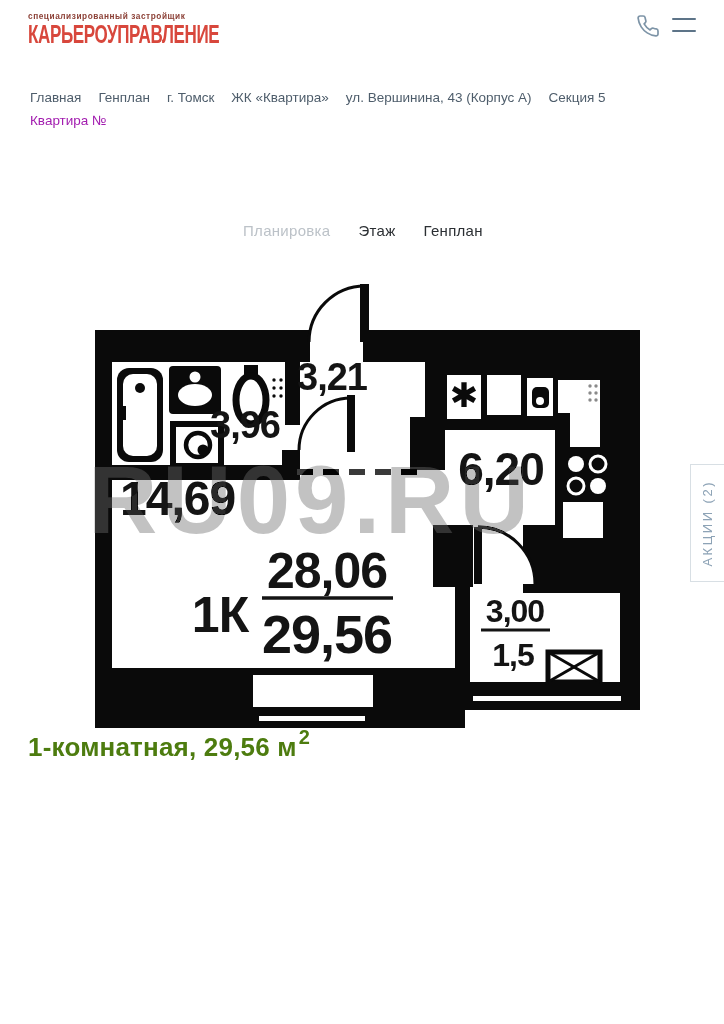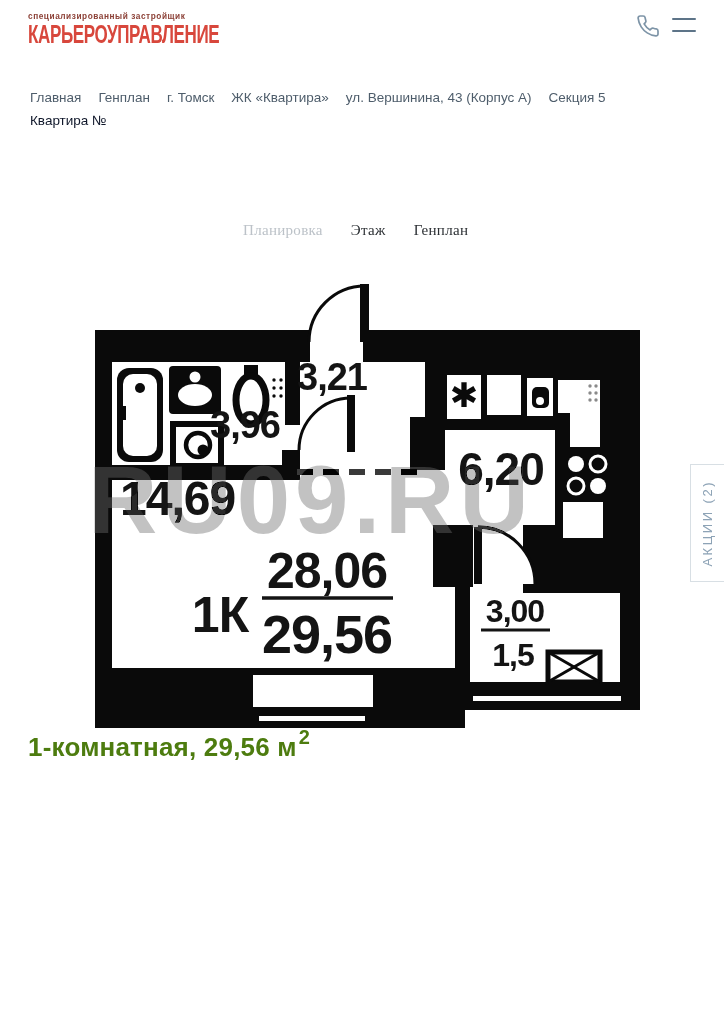--- a/index.html
+++ b/index.html
@@ -14,24 +14,24 @@
              transform:scaleX(0.74) scaleY(1.12);transform-origin:left top;white-space:nowrap;line-height:1.05;}
   .phone-btn{position:absolute;left:636px;top:14px;width:24px;height:24px;cursor:pointer;}
   .menu-btn{position:absolute;left:672px;top:18px;width:24px;height:14px;cursor:pointer;
             display:flex;flex-direction:column;justify-content:space-between;}
   .menu-btn i{display:block;height:2px;background:#5d7488;border-radius:1px;}
 
   
   .breadcrumb{position:absolute;left:30px;top:89px;width:650px;display:flex;flex-wrap:wrap;
               column-gap:17px;row-gap:6px;font-size:13.5px;color:#4e5d6b;line-height:17px;text-align:right;}
   .breadcrumb span{cursor:pointer;white-space:nowrap;}
-  .breadcrumb .current{color:#0f172a;cursor:default;}
-
-  
-  .tabs{position:absolute;left:243px;top:222px;display:flex;gap:28px;font-size:15px;color:#2b2f33;font-family:Liberation Serif, serif;}
+  .breadcrumb .current{color:#a21caf;cursor:default;}
+
+  
+  .tabs{position:absolute;left:243px;top:222px;display:flex;gap:28px;font-size:15px;color:#2b2f33;}
   .tabs span{cursor:pointer;letter-spacing:0.3px;}
   .tabs .tab-active{color:#bcc2c8;cursor:default;}
 
   
   .plan-wrap{position:absolute;left:85px;top:280px;width:560px;height:450px;}
   .plan-watermark{position:absolute;left:3px;top:172px;font-size:96px;font-weight:700;
                   letter-spacing:5px;color:#3d3d3d;mix-blend-mode:difference;
                   pointer-events:none;white-space:nowrap;line-height:1;}
   .plan-num{font-weight:600;fill:#141414;letter-spacing:-1px;}
 

